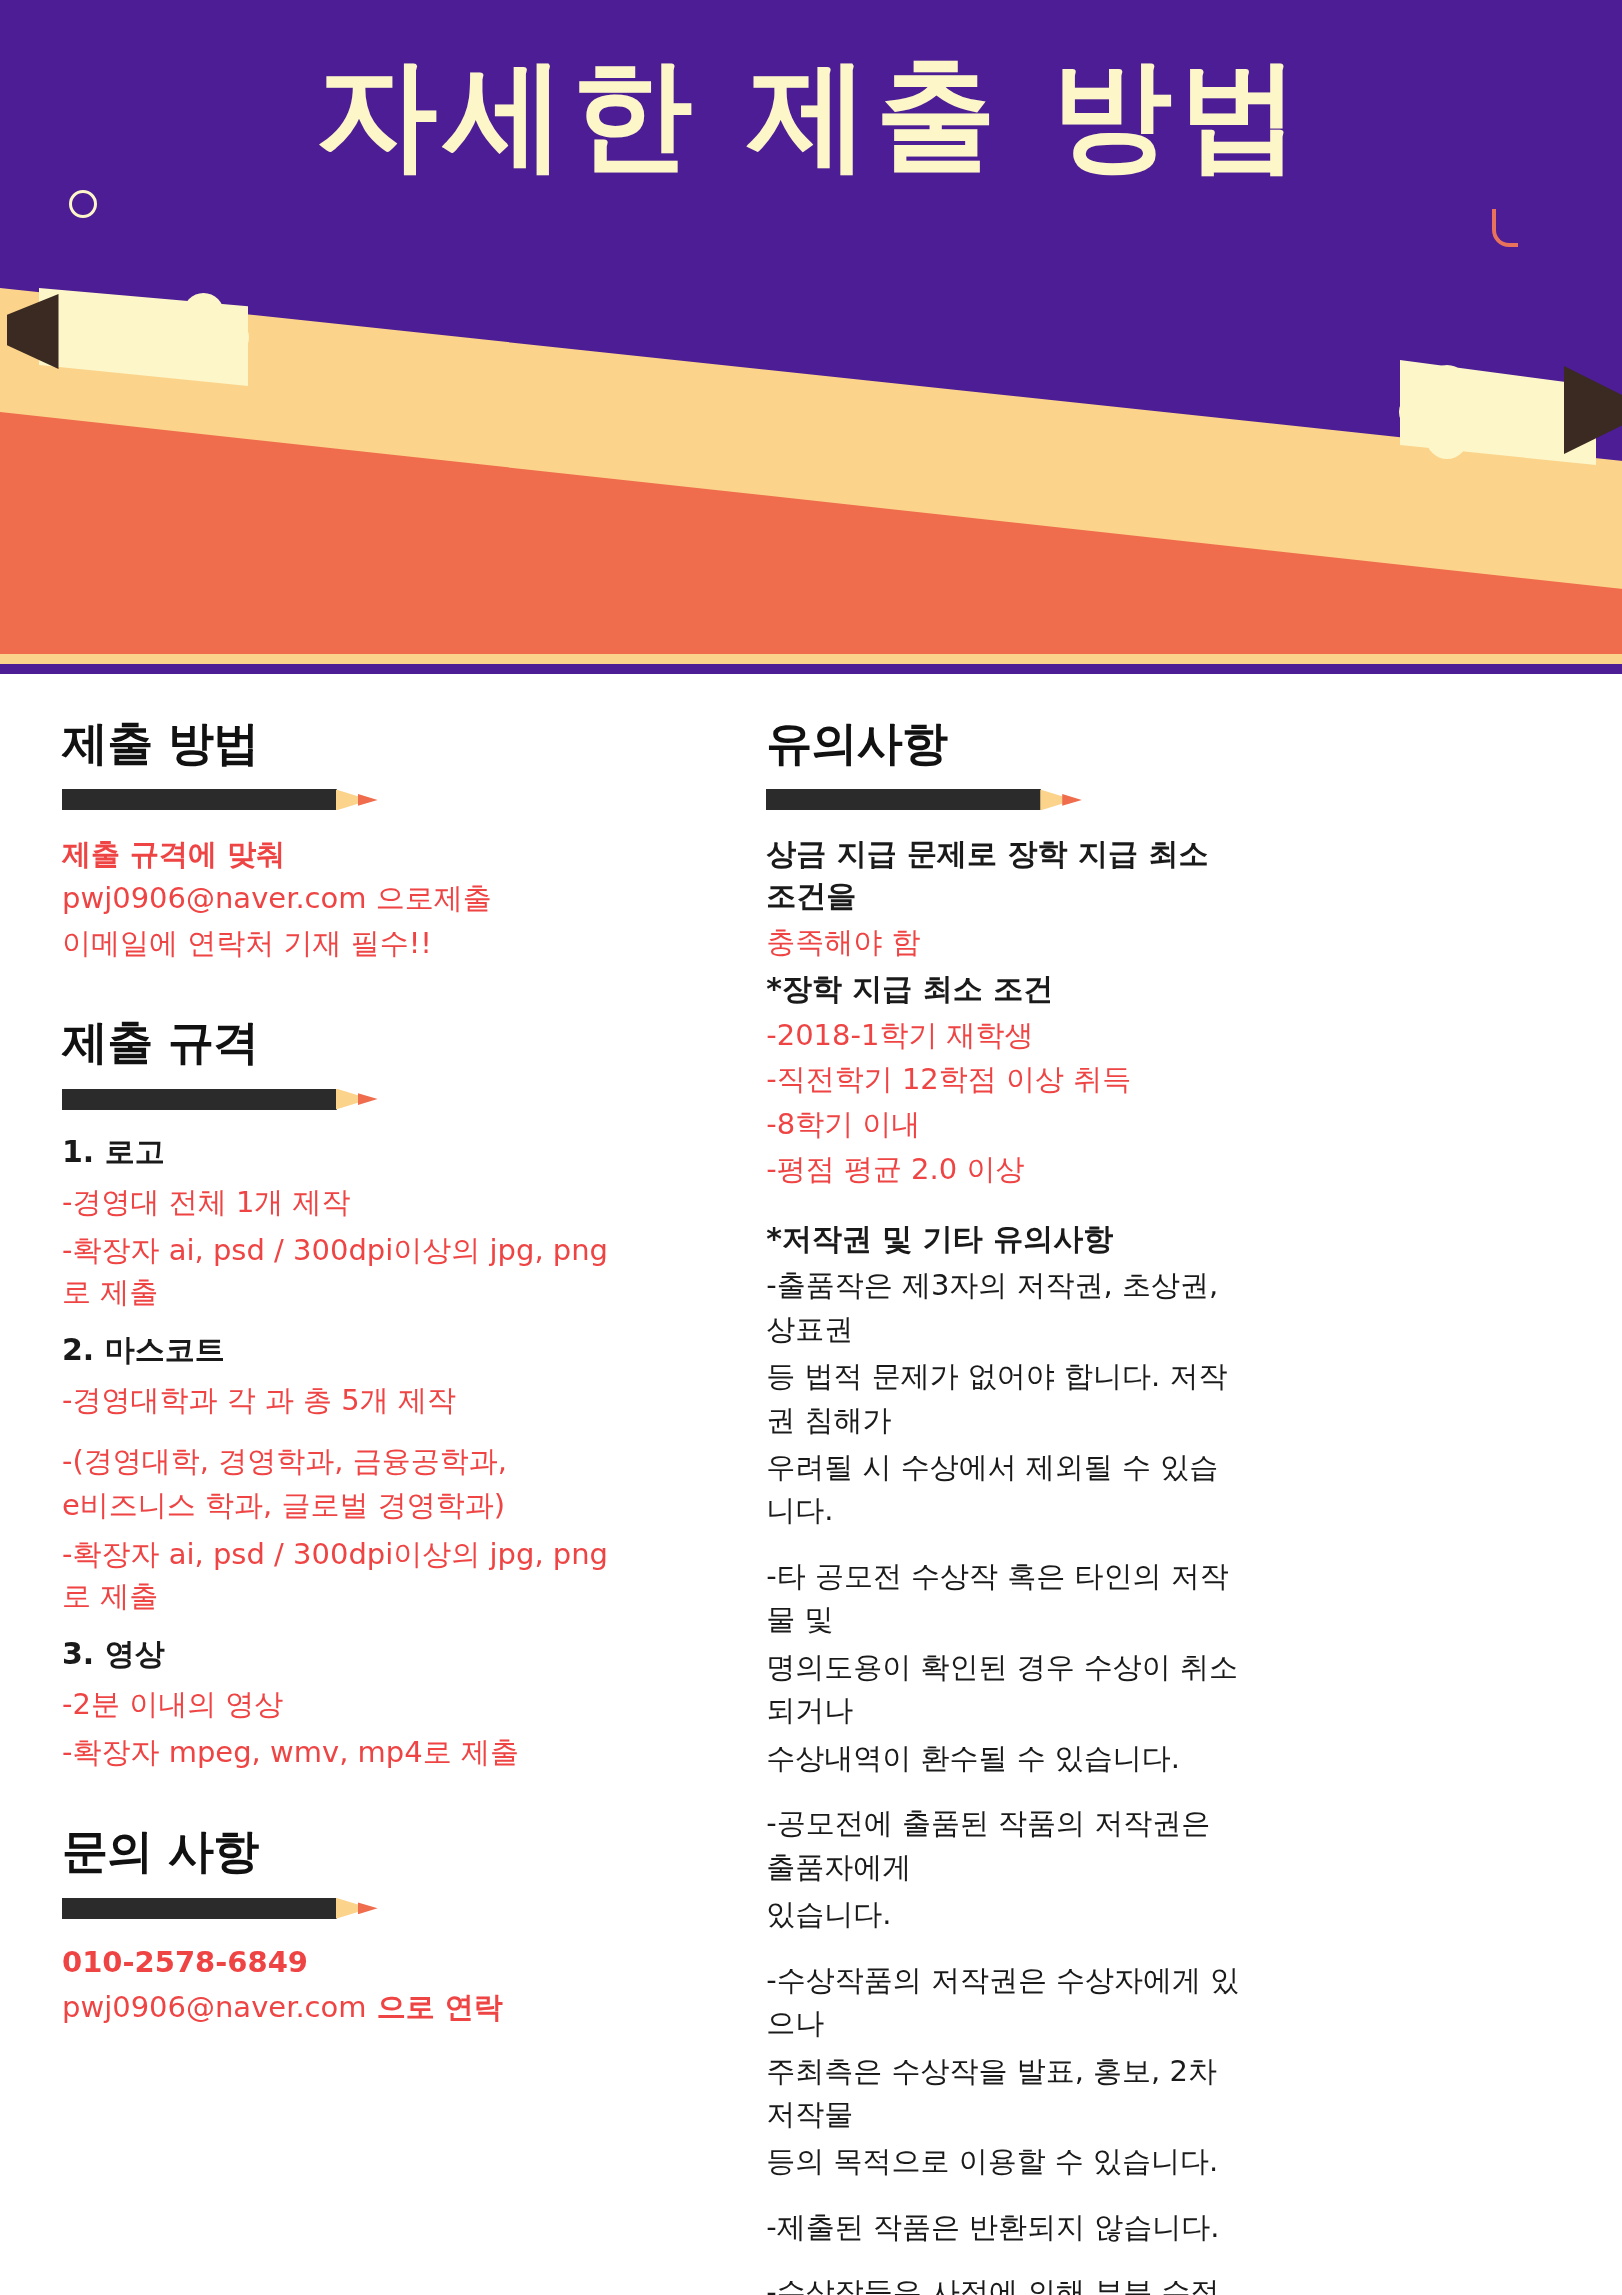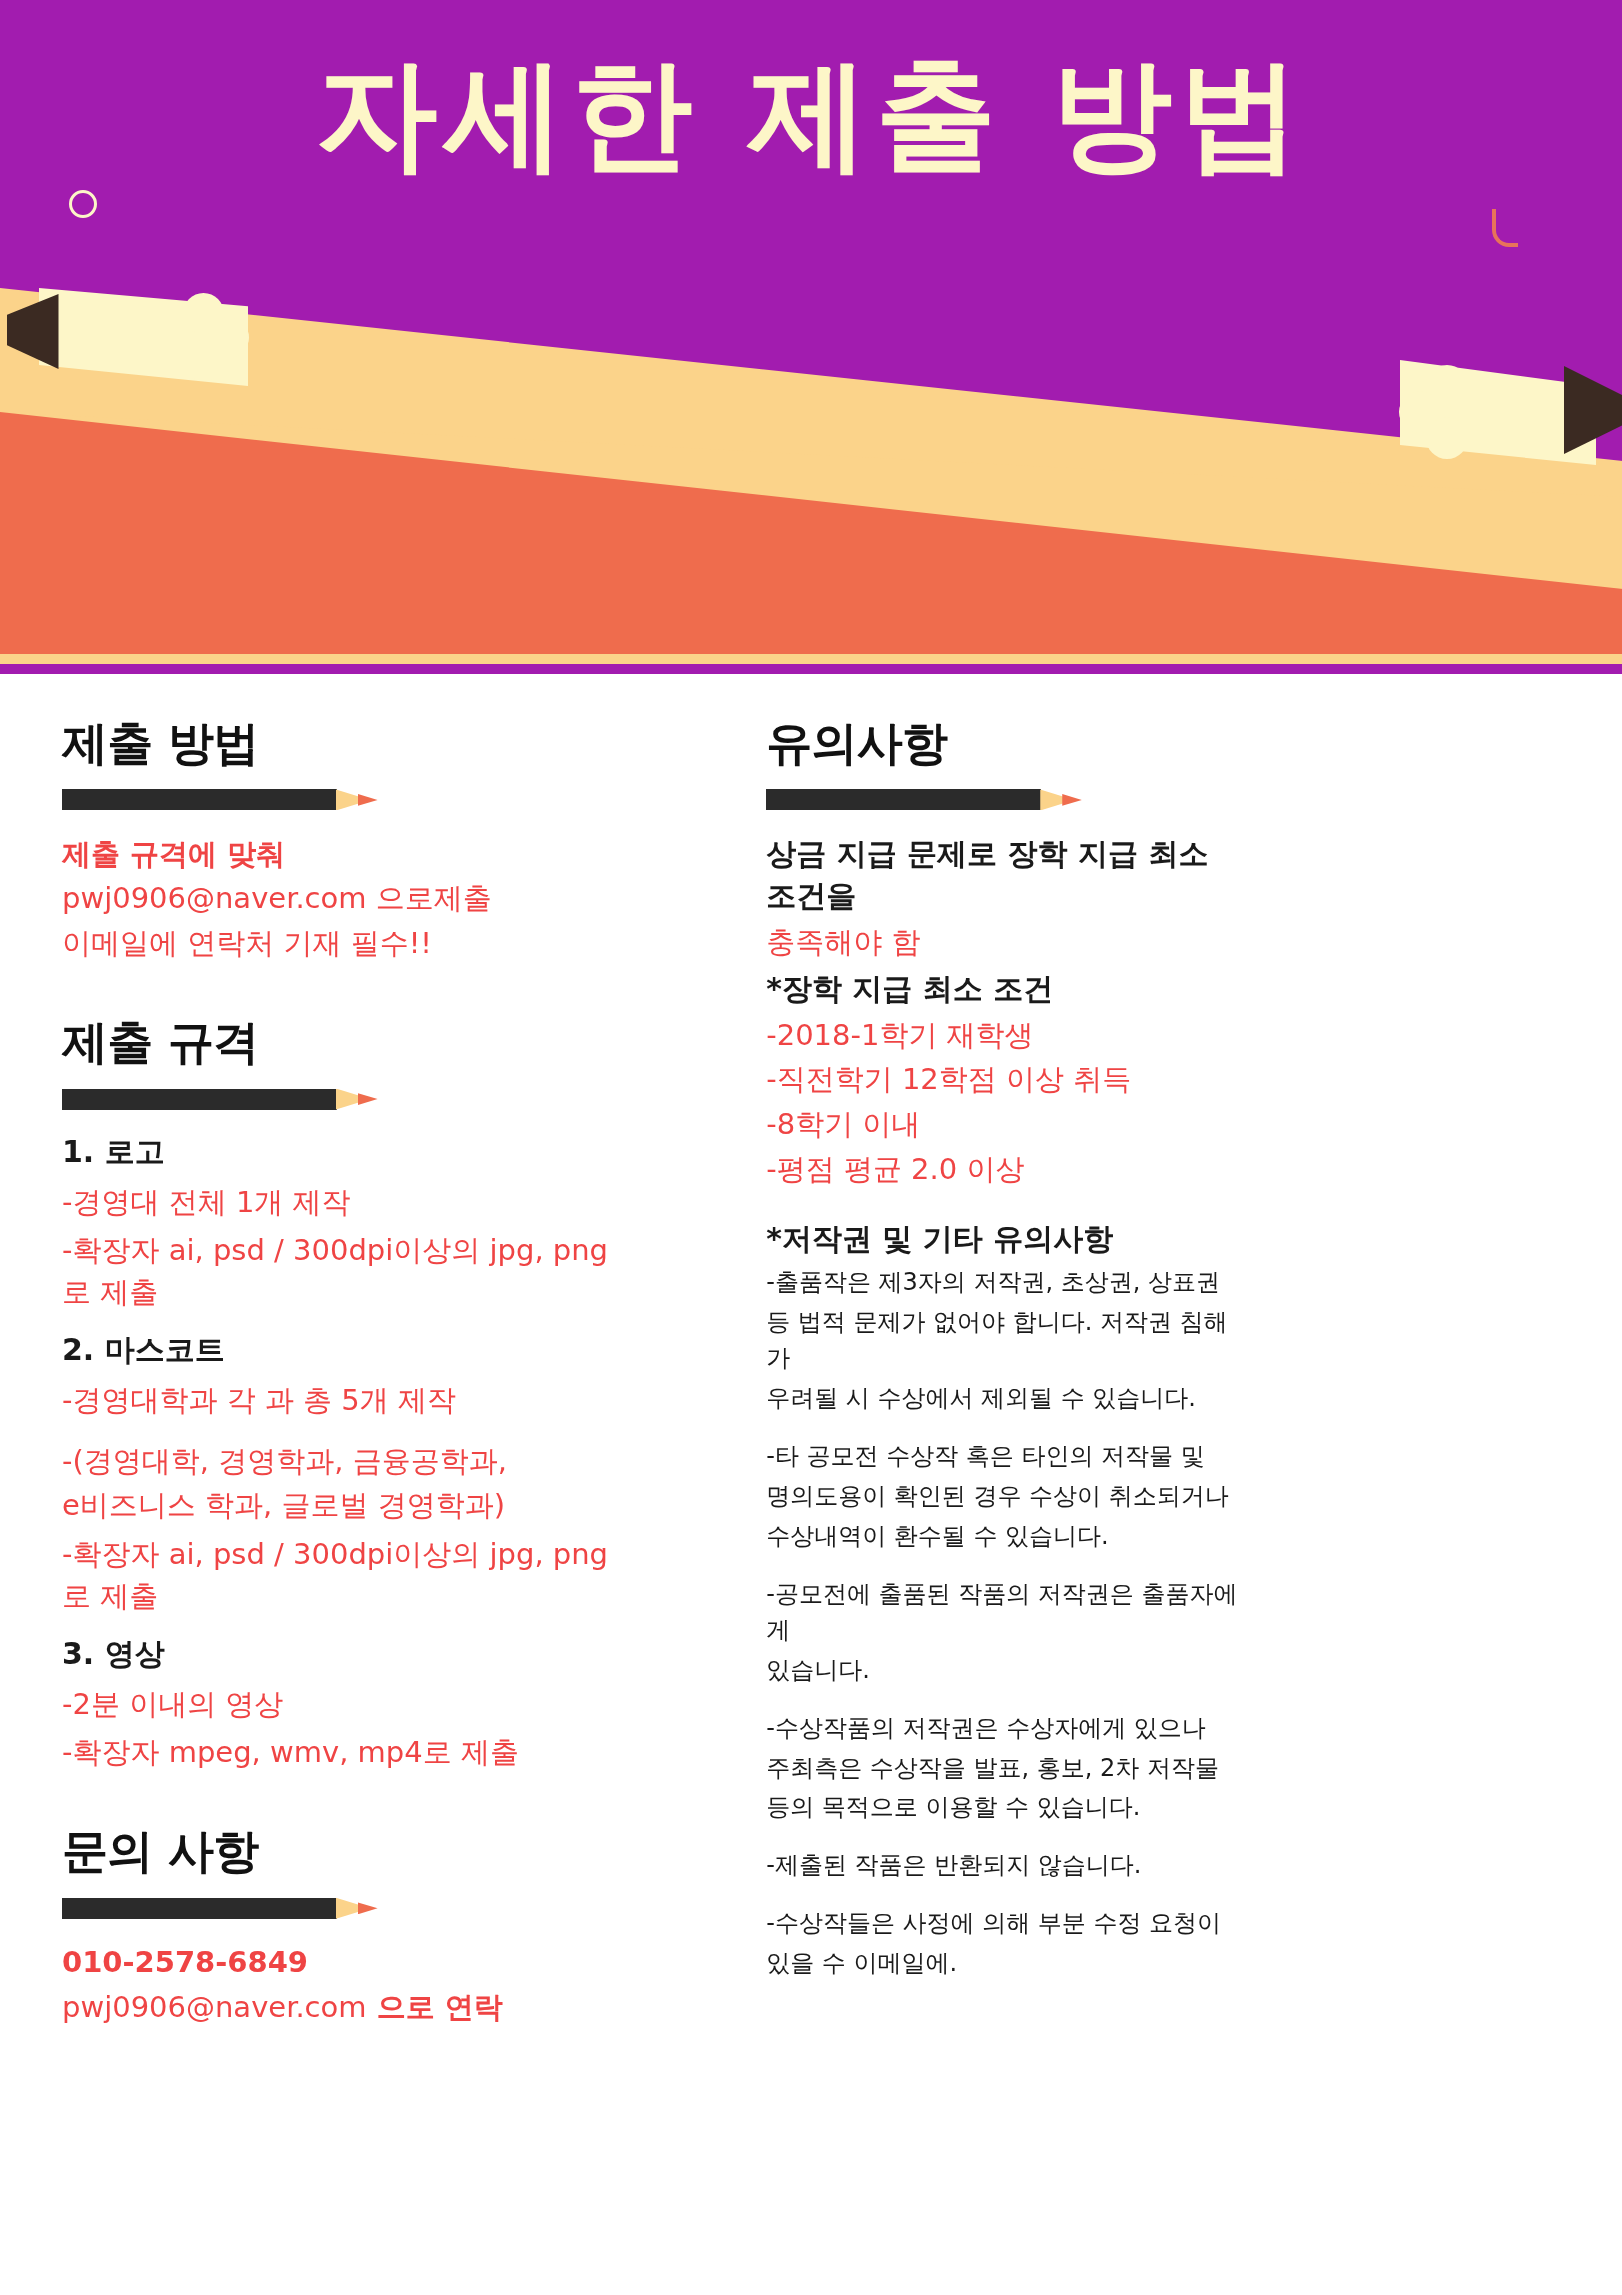--- a/index.html
+++ b/index.html
@@ -14,21 +14,21 @@
     color: #1a1a1a;
     overflow: hidden;
     position: relative;
   }
 
   
   .header {
     position: relative;
     width: 1623px;
     height: 674px;
-    background: #a21caf;
+    background: #4c1d95;
     overflow: hidden;
   }
   .header-title {
     position: absolute;
     top: 39px;
     left: 0;
     width: 1623px;
     text-align: center;
     font-size: 121px;
     font-weight: bold;
@@ -235,21 +235,21 @@
     margin: 17px 0 7.9px 0;
   }
   .email { font-weight: normal; }
   .note-head {
     font-size: 30px;
     font-weight: bold;
     margin: 0 0 3.9px 0;
     line-height: 1.4;
   }
   .para { margin: 0 0 22px 0; }
-  .para p { margin: 0 0 3.9px 0; font-size: 24px; line-height: 1.5; }
+  .para p { margin: 0 0 3.9px 0; font-size: 29px; line-height: 1.5; }
 </style>
 </head>
 <body>
 
 <div class="header">
   <div class="band-yellow-left"></div>
   <div class="band-yellow-right"></div>
   <div class="band-orange"></div>
 
   <div class="tip-left-wood"></div>

